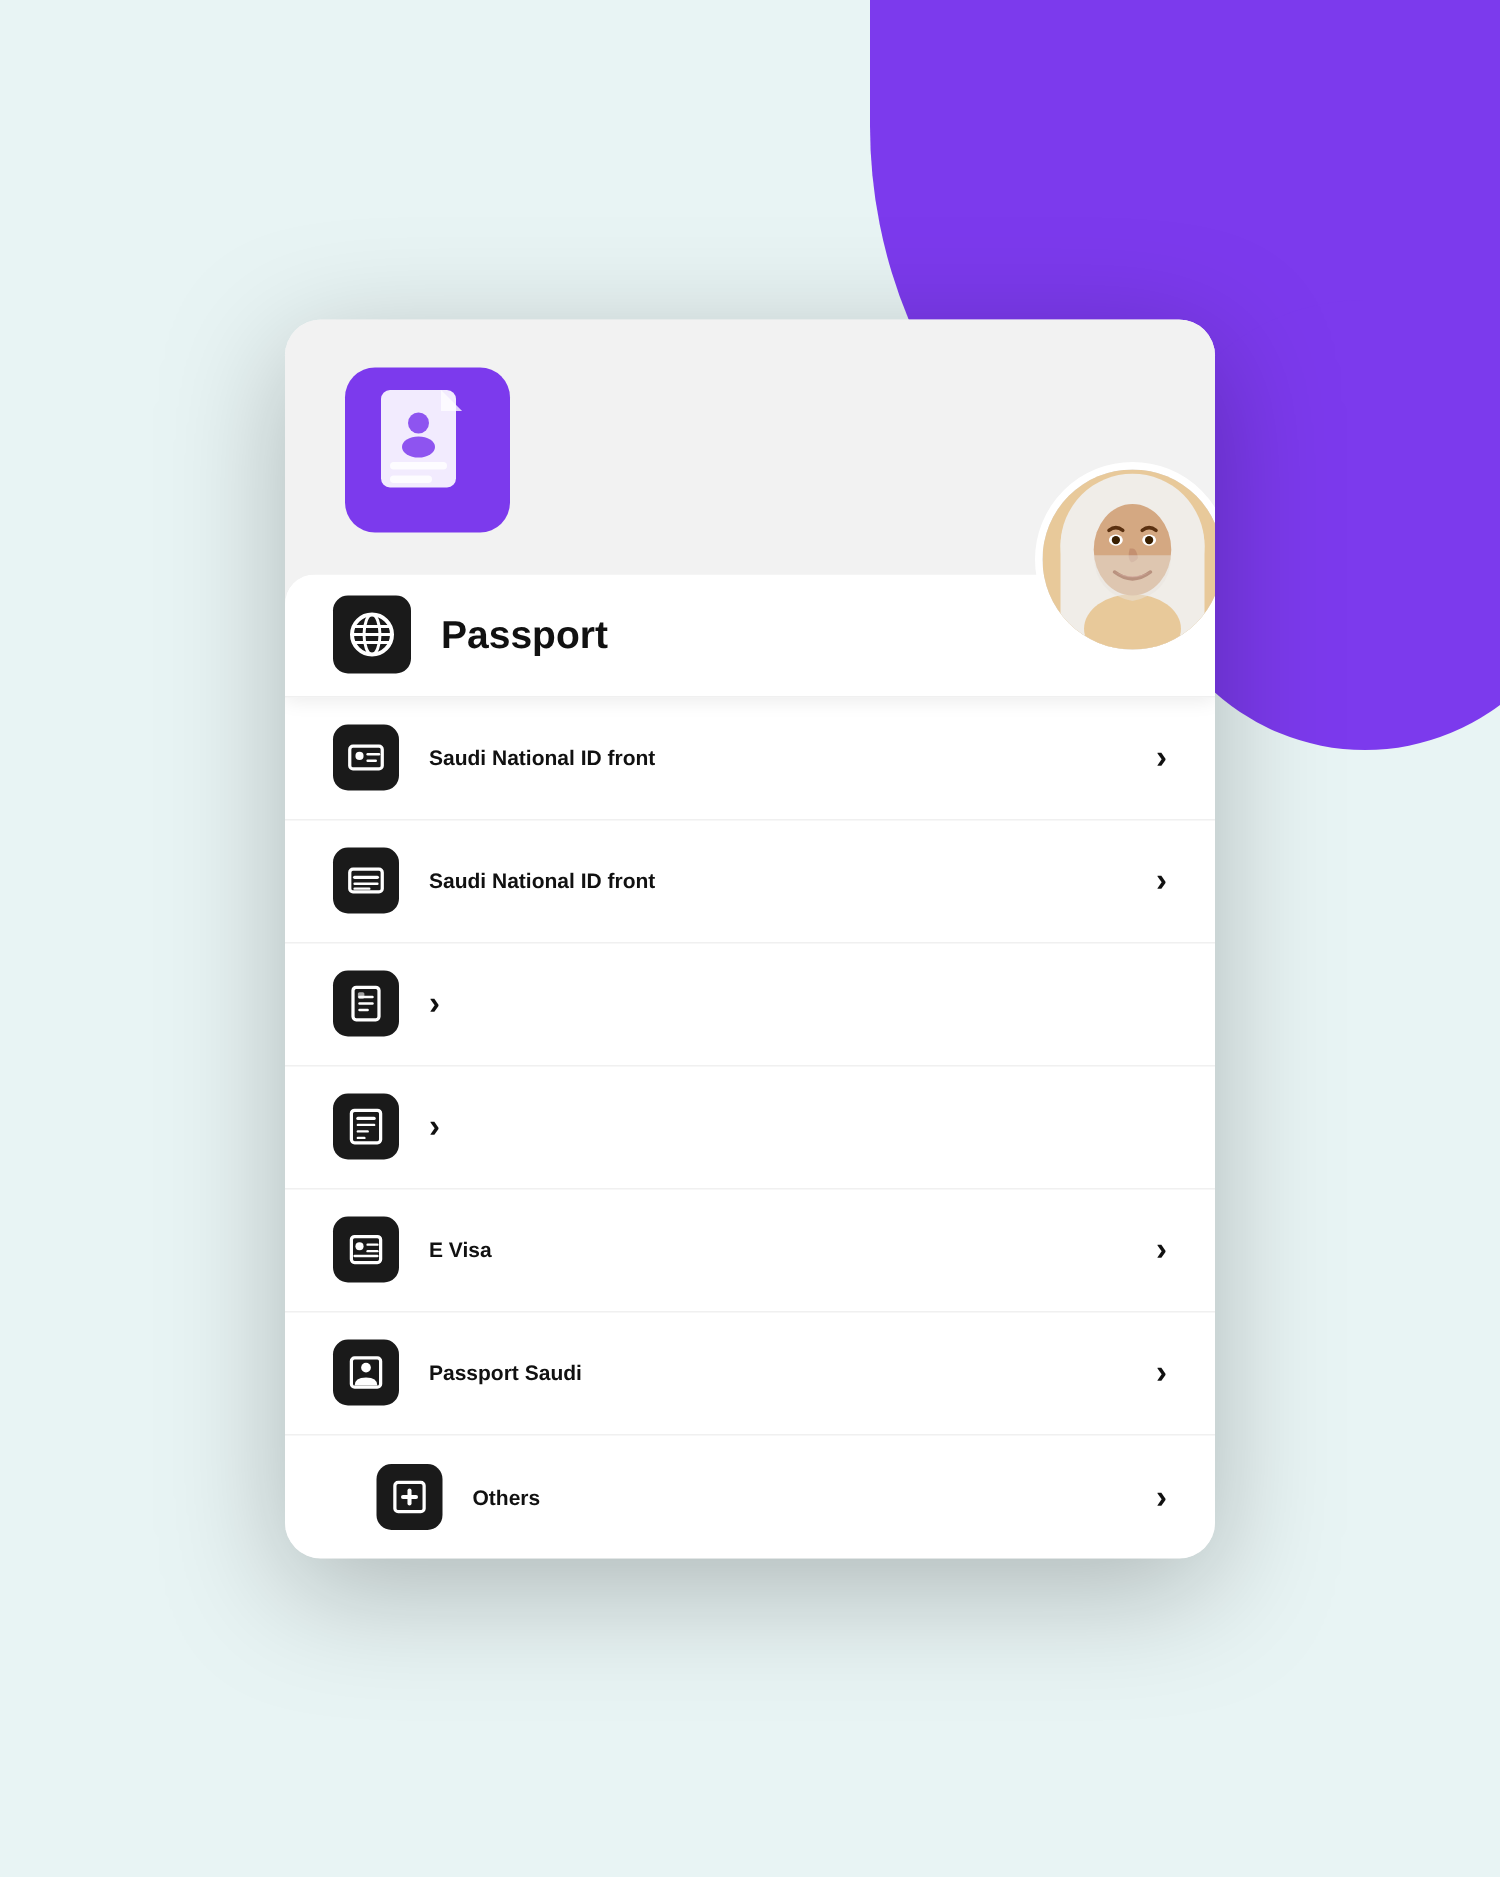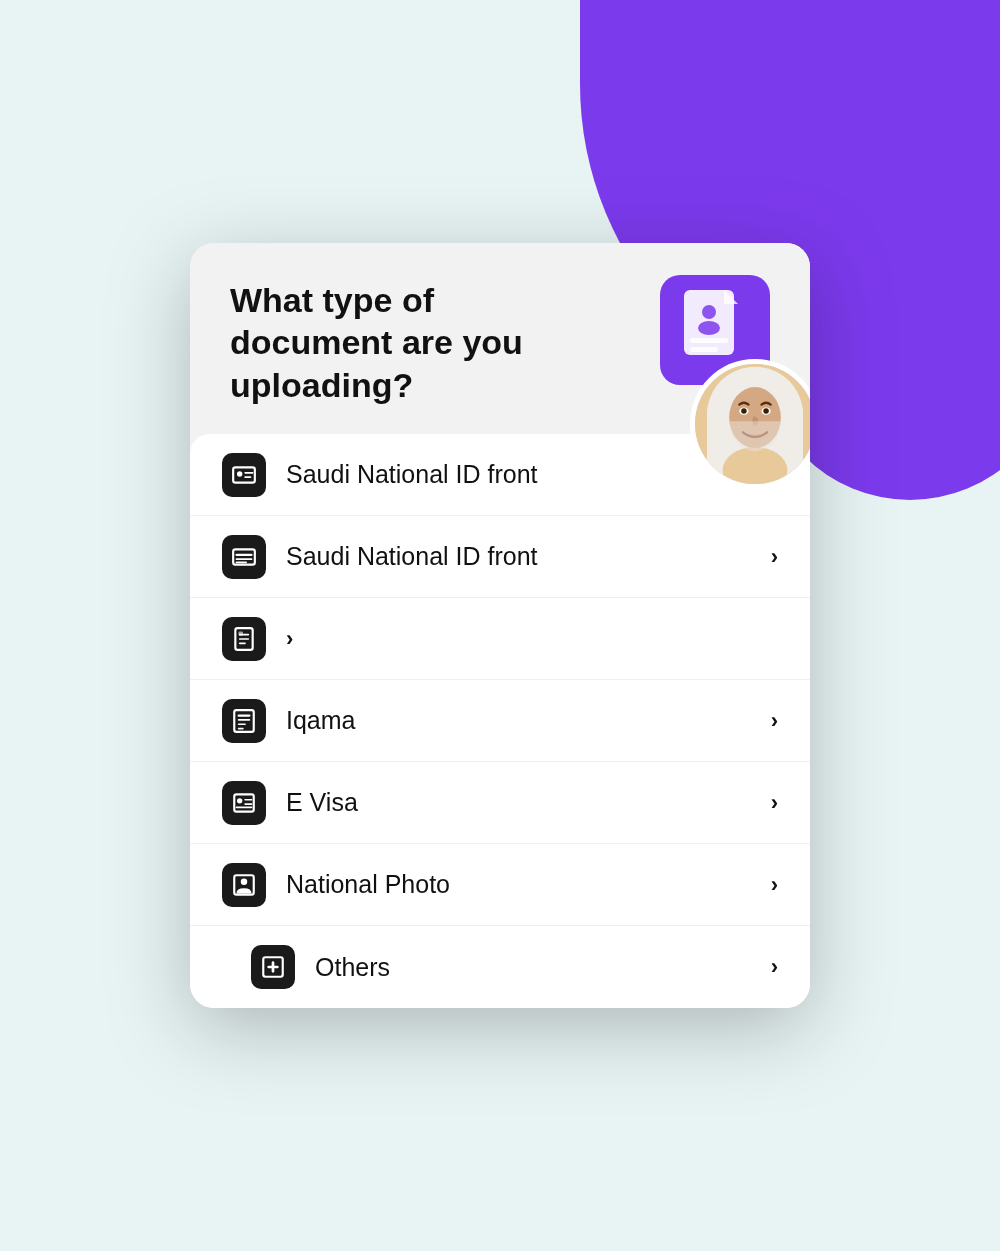--- a/index.html
+++ b/index.html
@@ -144,22 +144,22 @@
       margin-right: 20px;
     }
 
     .menu-item-icon svg {
       width: 26px;
       height: 26px;
       fill: white;
     }
 
     .menu-item-label {
-      font-size: 25px;
-      font-weight: 400;
+      font-size: 14px;
+      font-weight: 700;
       color: #111;
       flex: 1;
     }
 
     .menu-item.selected .menu-item-label {
       font-weight: 800;
       font-size: 26px;
     }
 
     .chevron {
@@ -181,21 +181,20 @@
 </head>
 <body>
 
 <div class="bg-blob"></div>
 <div class="bg-blob2"></div>
 
 <div class="card-shadow">
   <div class="card">
 
     <div class="card-header">
-      <h2 class="header-title">What type of document are you uploading?</h2>
 
       <div class="doc-icon-container">
 
         <svg class="doc-icon-svg" viewBox="0 0 70 80" fill="none" xmlns="http://www.w3.org/2000/svg">
 
           <rect x="4" y="0" width="50" height="65" rx="6" fill="white" opacity="0.9"></rect>
 
           <path d="M44 0 L58 14 L44 14 Z" fill="white" opacity="0.6"></path>
           <path d="M44 0 L58 14 L44 14 L44 0 Z" fill="rgba(255,255,255,0.4)"></path>
 
@@ -234,20 +233,32 @@
 
           <path d="M52 74 Q65 82 78 74 Q65 80 52 74 Z" fill="#c07060" opacity="0.6"></path>
 
           <path d="M37 62 Q38 90 65 95 Q92 90 93 62" fill="#e8e4de" opacity="0.5"></path>
         </svg>
       </div>
     </div>
 
     <div class="menu-list">
 
+      <div class="menu-item selected">
+        <div class="menu-item-icon">
+          <svg viewBox="0 0 24 24" xmlns="http://www.w3.org/2000/svg">
+            <circle cx="12" cy="12" r="10" stroke="white" stroke-width="2" fill="none"></circle>
+            <ellipse cx="12" cy="12" rx="4" ry="10" stroke="white" stroke-width="1.5" fill="none"></ellipse>
+            <line x1="3" y1="8" x2="21" y2="8" stroke="white" stroke-width="1.5"></line>
+            <line x1="3" y1="16" x2="21" y2="16" stroke="white" stroke-width="1.5"></line>
+            <line x1="2" y1="12" x2="22" y2="12" stroke="white" stroke-width="1.5"></line>
+          </svg>
+        </div>
+        <span class="menu-item-label">Passport</span>
+      </div>
 
       <div class="menu-item">
         <div class="menu-item-icon">
           <svg viewBox="0 0 24 24" xmlns="http://www.w3.org/2000/svg">
             <rect x="2" y="5" width="20" height="14" rx="2" stroke="white" stroke-width="2" fill="none"></rect>
             <circle cx="8" cy="11" r="2.5" fill="white"></circle>
             <line x1="13" y1="10" x2="20" y2="10" stroke="white" stroke-width="1.5" stroke-linecap="round"></line>
             <line x1="13" y1="14" x2="18" y2="14" stroke="white" stroke-width="1.5" stroke-linecap="round"></line>
           </svg>
         </div>
@@ -284,21 +295,20 @@
       <div class="menu-item">
         <div class="menu-item-icon">
           <svg viewBox="0 0 24 24" xmlns="http://www.w3.org/2000/svg">
             <rect x="3" y="2" width="18" height="20" rx="2" stroke="white" stroke-width="2" fill="none"></rect>
             <line x1="7" y1="7" x2="17" y2="7" stroke="white" stroke-width="2" stroke-linecap="round"></line>
             <line x1="7" y1="11" x2="17" y2="11" stroke="white" stroke-width="1.5" stroke-linecap="round"></line>
             <line x1="7" y1="15" x2="13" y2="15" stroke="white" stroke-width="1.5" stroke-linecap="round"></line>
             <line x1="7" y1="19" x2="11" y2="19" stroke="white" stroke-width="1.5" stroke-linecap="round"></line>
           </svg>
         </div>
-        <span class="menu-item-label">Iqama</span>
         <span class="chevron">›</span>
       </div>
 
       <div class="menu-item">
         <div class="menu-item-icon">
           <svg viewBox="0 0 24 24" xmlns="http://www.w3.org/2000/svg">
             <rect x="3" y="4" width="18" height="16" rx="2" stroke="white" stroke-width="2" fill="none"></rect>
             <circle cx="8" cy="10" r="2.5" fill="white"></circle>
             <line x1="13" y1="9" x2="19" y2="9" stroke="white" stroke-width="1.5" stroke-linecap="round"></line>
             <line x1="13" y1="13" x2="19" y2="13" stroke="white" stroke-width="1.5" stroke-linecap="round"></line>
@@ -310,21 +320,21 @@
       </div>
 
       <div class="menu-item">
         <div class="menu-item-icon">
           <svg viewBox="0 0 24 24" xmlns="http://www.w3.org/2000/svg">
             <rect x="3" y="3" width="18" height="18" rx="2" stroke="white" stroke-width="2" fill="none"></rect>
             <circle cx="12" cy="9" r="3" fill="white"></circle>
             <path d="M5 20 Q5 15 12 15 Q19 15 19 20" fill="white"></path>
           </svg>
         </div>
-        <span class="menu-item-label">National Photo</span>
+        <span class="menu-item-label">Passport Saudi</span>
         <span class="chevron">›</span>
       </div>
 
       <div class="menu-item">
         <div class="menu-item-icon">
           <svg viewBox="0 0 24 24" xmlns="http://www.w3.org/2000/svg">
             <rect x="3" y="3" width="18" height="18" rx="2" stroke="white" stroke-width="2" fill="none"></rect>
             <line x1="12" y1="8" x2="12" y2="16" stroke="white" stroke-width="2.5" stroke-linecap="round"></line>
             <line x1="8" y1="12" x2="16" y2="12" stroke="white" stroke-width="2.5" stroke-linecap="round"></line>
           </svg>

